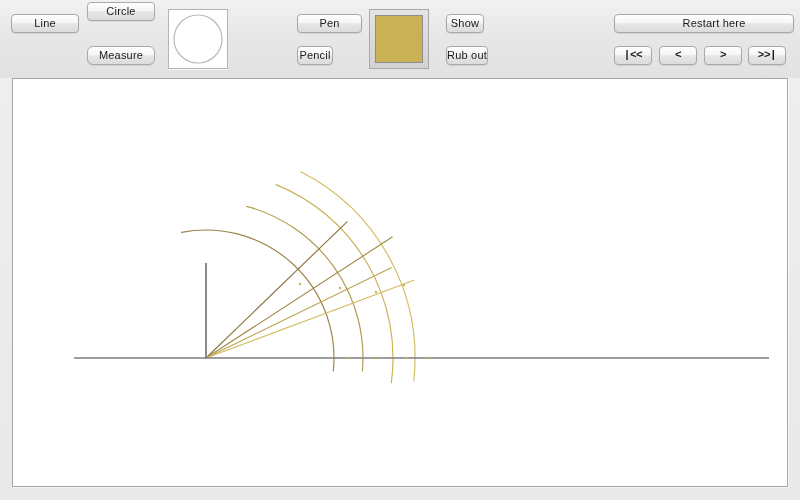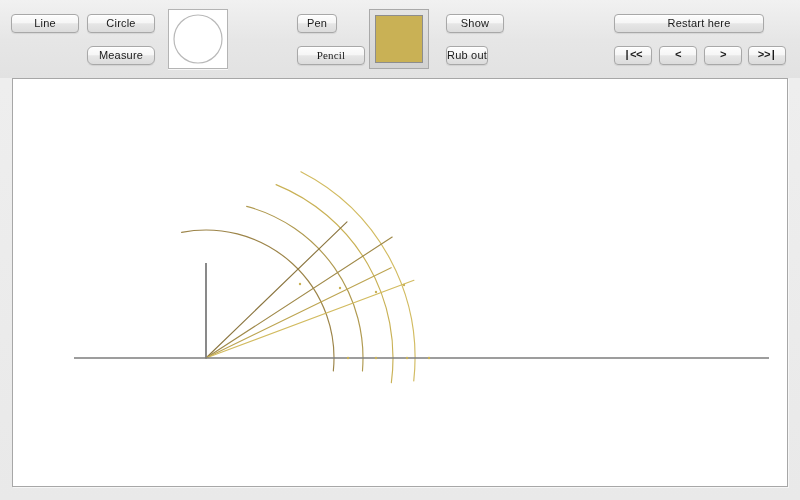--- a/index.html
+++ b/index.html
@@ -45,58 +45,58 @@
   }
   .aqua-btn.mono {
     font-family: "Liberation Mono", monospace;
     font-size: 11px;
     font-weight: bold;
     letter-spacing: -0.5px;
   }
 
   
   #btn-line     { left: 11px;  top: 14px;  width: 68px; }
-  #btn-circle   { left: 87px;  top: 14px;  width: 68px; }
+  #btn-circle   { left: 87px;  top: 2px;  width: 68px; }
   #btn-measure  { left: 87px;  top: 46px;  width: 68px; border-radius: 6px; }
 
   
   #circle-well {
     position: absolute;
     left: 168px; top: 9px;
     width: 60px; height: 60px;
     background: #ffffff;
     border: 1px solid #b4b4b4;
     box-shadow: 0 1px 0 rgba(255,255,255,0.7);
   }
   #circle-well svg { display: block; }
 
   
-  #btn-pen      { left: 297px; top: 14px;  width: 40px; }
-  #btn-pencil   { left: 297px; top: 46px;  width: 68px; font-family: Liberation Serif, serif; }
+  #btn-pen      { left: 297px; top: 14px;  width: 65px; }
+  #btn-pencil   { left: 297px; top: 46px;  width: 36px; }
 
   
   #color-well {
     position: absolute;
     left: 369px; top: 9px;
     width: 60px; height: 60px;
     background: linear-gradient(180deg,#e4e4e4,#d2d2d2);
     border: 1px solid #a9a9a9;
     padding: 5px;
   }
   #color-swatch {
     width: 100%; height: 100%;
     border: 1px solid #8d8d8d;
   }
 
   
-  #btn-show     { left: 446px; top: 14px;  width: 58px; }
+  #btn-show     { left: 446px; top: 14px;  width: 38px; }
   #btn-rubout   { left: 446px; top: 46px;  width: 42px; }
 
   
-  #btn-restart  { left: 614px; top: 14px;  width: 150px; padding-left: 20px; }
+  #btn-restart  { left: 614px; top: 14px;  width: 180px; padding-left: 20px; }
   #btn-first    { left: 614px; top: 46px;  width: 38px; }
   #btn-prev     { left: 659px; top: 46px;  width: 38px; }
   #btn-next     { left: 704px; top: 46px;  width: 38px; }
   #btn-last     { left: 748px; top: 46px;  width: 38px; }
 
   
   #canvas-frame {
     position: absolute;
     left: 12px; top: 78px;
     width: 776px; height: 409px;

